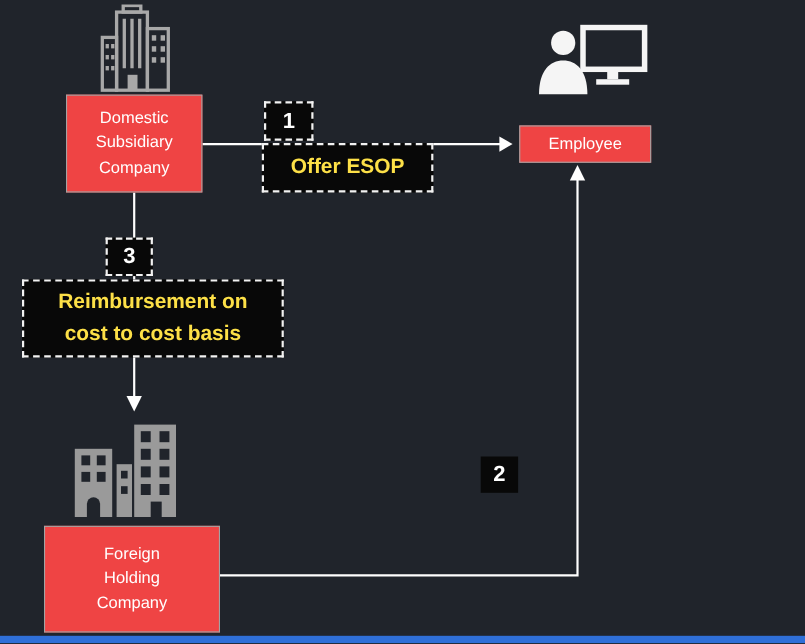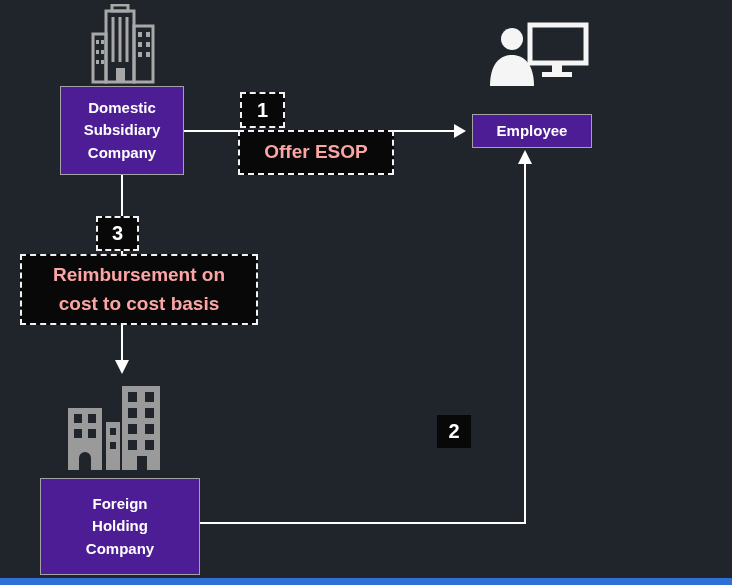--- a/index.html
+++ b/index.html
@@ -7,39 +7,39 @@
     position:relative;
     width:732px;height:585px;
     background:#20242b;
     overflow:hidden;
     font-family:"Liberation Sans",sans-serif;
   }
   .connectors{position:absolute;left:0;top:0;width:732px;height:585px;}
   .icon{position:absolute;}
   .node{
     position:absolute;
-    background:#4c1d95;
+    background:#ef4444;
     border:1px solid #a3a3a3;
     color:#ffffff;
-    font-weight:bold;
+    font-weight:normal;
     font-size:15px;
     line-height:1.5;
     display:flex;align-items:center;justify-content:center;
     text-align:center;
     white-space:pre-line;
     box-sizing:border-box;
   }
   .node.domestic{left:60px;top:86px;width:124px;height:89px;}
   .node.employee{left:472px;top:114px;width:120px;height:34px;}
   .node.foreign{left:40px;top:478px;width:160px;height:97px;}
   .step-box{
     position:absolute;
     background:#080808;
     border:2px dashed #f2f2f2;
-    color:#fca5a5;
+    color:#fde047;
     font-weight:bold;
     font-size:19px;
     line-height:1.5;
     display:flex;align-items:center;justify-content:center;
     text-align:center;
     white-space:pre-line;
     box-sizing:border-box;
   }
   .step-box.offer{left:238px;top:130px;width:156px;height:45px;}
   .step-box.reimb{left:20px;top:254px;width:238px;height:71px;}

